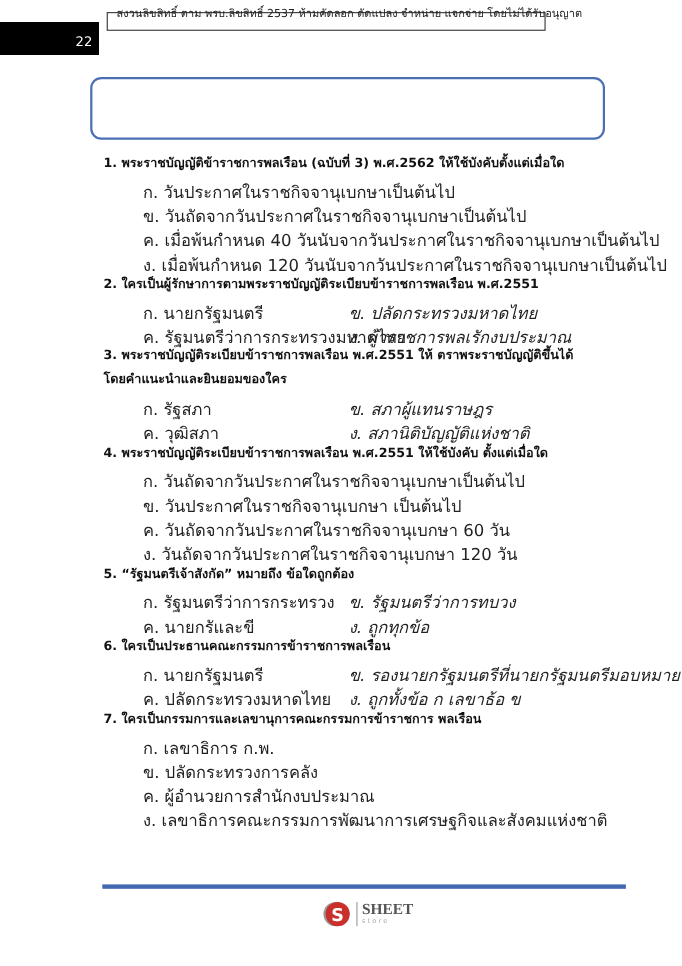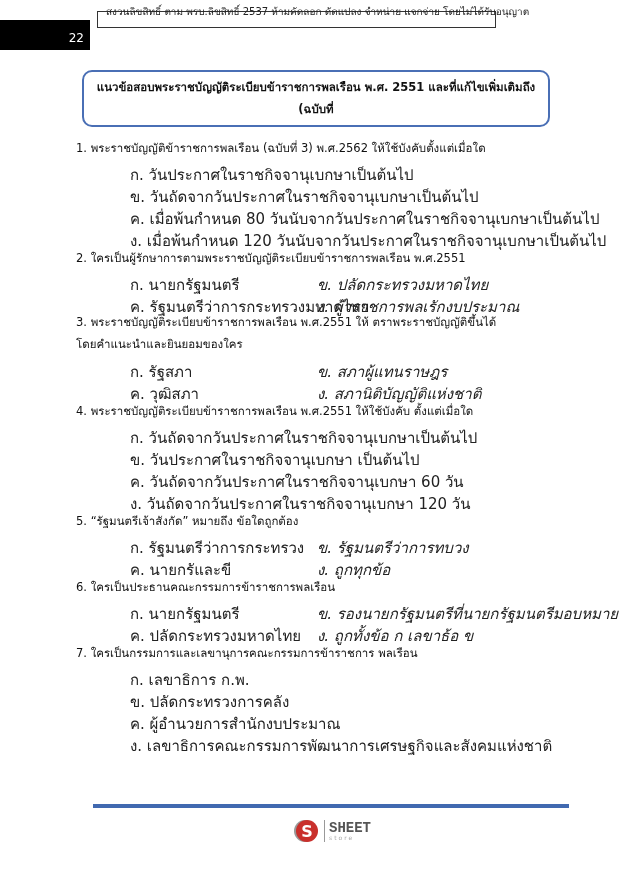--- a/index.html
+++ b/index.html
@@ -20,21 +20,21 @@
       display:flex; align-items:flex-end; padding:0 0 8px 8px; color:#222;
       white-space:nowrap;
     }
     .title-box {
       position:absolute; left:82px; top:70px; width:468px; height:57px;
       border:2px solid #4a6fb5; border-radius:10px; box-sizing:border-box;
       font-weight:bold; font-size:11.5px; text-align:center; line-height:22px;
       padding-top:4px;
     }
     .q {
-      position:absolute; left:76px; font-weight:normal; font-size:11.5px;
+      position:absolute; left:94px; font-weight:bold; font-size:11.5px;
       white-space:nowrap;
     }
     .q.wrap { white-space:normal; width:440px; line-height:22px; }
     .opt {
       position:absolute; font-size:15px; white-space:nowrap; color:#222;
     }
     .c1 { left:130px; }
     .c2 { left:317px;font-style:italic; }
     .rule {
       position:absolute; left:93px; top:804px; width:476px; height:4px;
@@ -45,37 +45,36 @@
       display:flex; align-items:center;
     }
     .logo-s {
       width:22px; height:22px; border-radius:50%;
       background:#c9302c; color:#fff; font-weight:bold; font-size:16px;
       display:flex; align-items:center; justify-content:center;
       box-shadow:-2px 0 0 #999;
     }
     .logo-divider { width:1px; height:22px; background:#999; margin:0 4px 0 6px; }
     .logo-text { display:flex; flex-direction:column; line-height:1; }
-    .logo-sheet { font-family:Liberation Mono, monospace; font-weight:bold; font-size:14px; color:#555; }
+    .logo-sheet { font-family:Liberation Serif, serif; font-weight:bold; font-size:14px; color:#555; }
     .logo-store { font-size:6px; color:#aaa; letter-spacing:2px; }
   </style>
 </head>
 <body>
 
 <div class="page-num">22</div>
 <div class="copyright">สงวนลิขสิทธิ์ ตาม พรบ.ลิขสิทธิ์ 2537 ห้ามคัดลอก ดัดแปลง จำหน่าย แจกจ่าย โดยไม่ได้รับอนุญาต</div>
 
 <div class="title-box">
-  <div>แนวข้อสอบพระราชบัญญัติระเบียบข้าราชการพลเรือน พ.ศ. 2551 และที่แก้ไขเพิ่มเติมถึง (ฉบับที่</div>
 </div>
 
 <div class="q" style="top:139px">1. พระราชบัญญัติข้าราชการพลเรือน (ฉบับที่ 3) พ.ศ.2562 ให้ใช้บังคับตั้งแต่เมื่อใด</div>
 <div class="opt c1" style="top:163px">ก. วันประกาศในราชกิจจานุเบกษาเป็นต้นไป</div>
 <div class="opt c1" style="top:185px">ข. วันถัดจากวันประกาศในราชกิจจานุเบกษาเป็นต้นไป</div>
-<div class="opt c1" style="top:207px">ค. เมื่อพ้นกำหนด 80 วันนับจากวันประกาศในราชกิจจานุเบกษาเป็นต้นไป</div>
+<div class="opt c1" style="top:207px">ค. เมื่อพ้นกำหนด 40 วันนับจากวันประกาศในราชกิจจานุเบกษาเป็นต้นไป</div>
 <div class="opt c1" style="top:229px">ง. เมื่อพ้นกำหนด 120 วันนับจากวันประกาศในราชกิจจานุเบกษาเป็นต้นไป</div>
 
 <div class="q" style="top:249px">2. ใครเป็นผู้รักษาการตามพระราชบัญญัติระเบียบข้าราชการพลเรือน พ.ศ.2551</div>
 <div class="opt c1" style="top:273px">ก. นายกรัฐมนตรี</div>
 <div class="opt c2" style="top:273px">ข. ปลัดกระทรวงมหาดไทย</div>
 <div class="opt c1" style="top:295px">ค. รัฐมนตรีว่าการกระทรวงมหาดไทย</div>
 <div class="opt c2" style="top:295px">ง. ผู้าราชการพลเรักงบประมาณ</div>
 
 <div class="q wrap" style="top:311px">3. พระราชบัญญัติระเบียบข้าราชการพลเรือน พ.ศ.2551 ให้ ตราพระราชบัญญัติขึ้นได้โดยคำแนะนำและยินยอมของใคร</div>
 <div class="opt c1" style="top:360px">ก. รัฐสภา</div>

